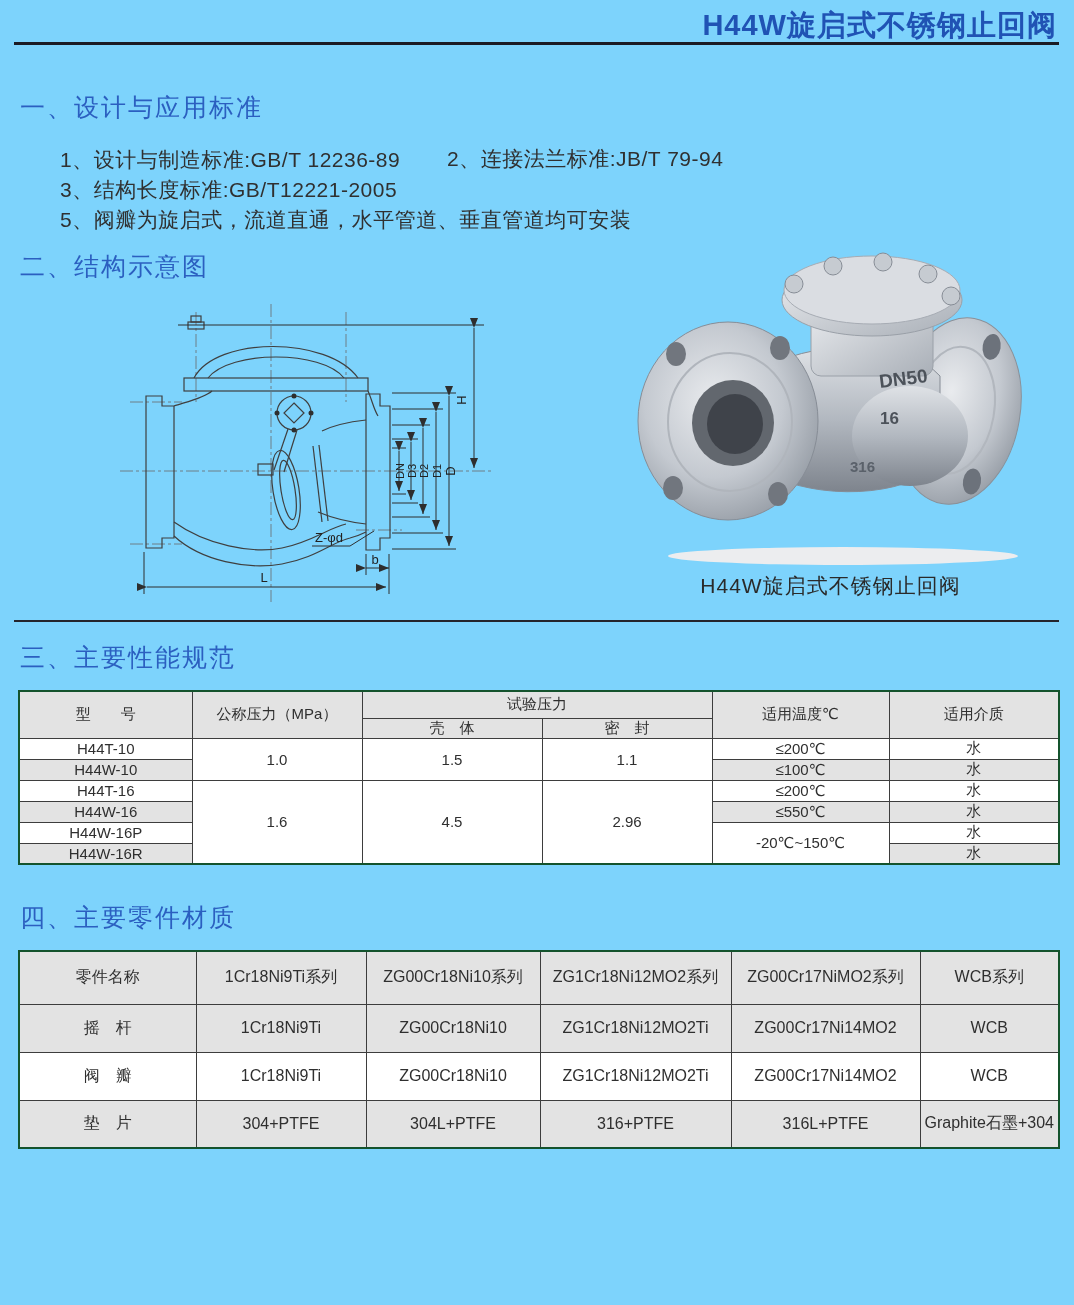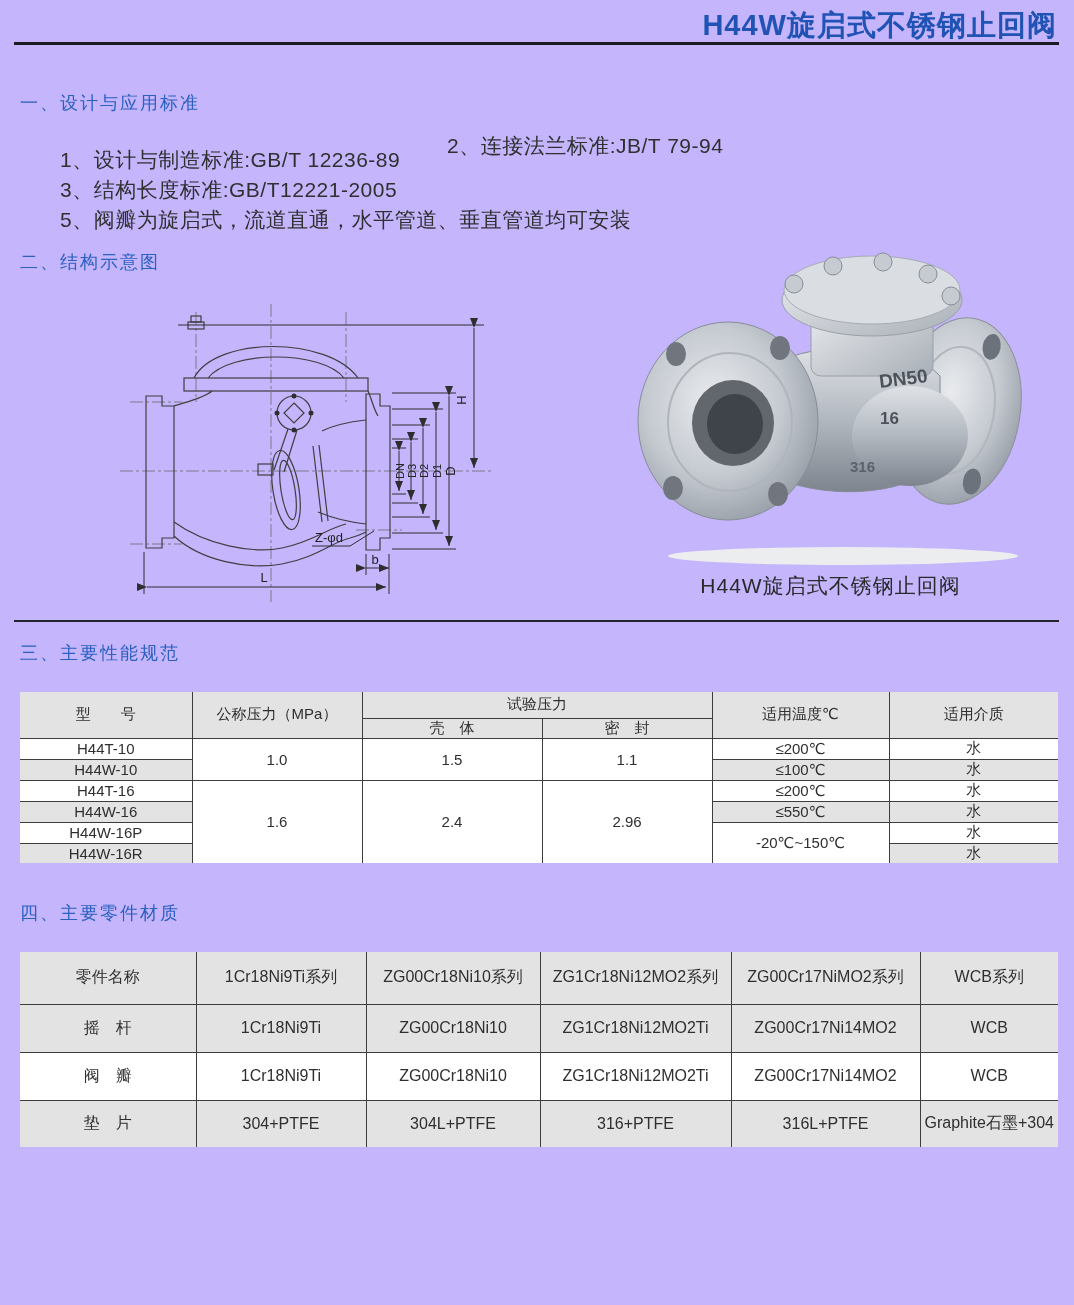--- a/index.html
+++ b/index.html
@@ -1,44 +1,44 @@
 <!DOCTYPE html>
 <html><head>
 <meta charset="utf-8">
 <style>
   * { margin:0; padding:0; box-sizing:border-box; }
   html,body { background:#fff; }
   .page {
     position:relative; width:1074px; height:1305px; margin:0 auto;
-    background:#c4b5fd; overflow:hidden;
+    background:#7dd3fc; overflow:hidden;
     font-family:"Liberation Sans","DejaVu Sans",sans-serif; color:#2c2c2c;
   }
   .doc-title {
     position:absolute; top:6px; right:17px;
     font-size:29px; font-weight:bold; color:#2053b4; letter-spacing:1px;
   }
   .rule-top { position:absolute; left:14px; right:15px; top:42px; height:3px; background:#1b1b24; }
   .rule-mid { position:absolute; left:14px; right:15px; top:620px; height:2px; background:#24242c; }
   .sec-heading {
-    position:absolute; left:20px; font-size:18px; color:#2b5fc0; letter-spacing:2px; font-weight:500;
+    position:absolute; left:20px; font-size:25px; color:#2b5fc0; letter-spacing:2px; font-weight:500;
   }
   .h1 { top:91px; } .h2 { top:250px; } .h3 { top:641px; } .h4 { top:901px; }
   .std-item { position:absolute; font-size:21px; color:#303030; letter-spacing:0.5px; }
   .figure-caption {
     position:absolute; left:628px; top:572px; width:405px; text-align:center;
     font-size:21px; color:#2a2a2a; letter-spacing:1px;
   }
   .drawing-svg { position:absolute; left:116px; top:298px; }
   .photo-svg { position:absolute; left:628px; top:226px; }
   table.tbl {
     position:absolute; left:18px; border-collapse:collapse; table-layout:fixed;
     text-align:center; color:#2f2f2f; background:#fff;
   }
   .tbl td { border:1px solid #3d3d3d; overflow:hidden; padding:0 2px; }
-  table.tbl { border:2px solid #c4b5fd; }
+  table.tbl { border:2px solid #14532d; }
   .perf { top:690px; width:1040px; font-size:15px; }
   .perf td { height:21px; }
   .perf tr.hr1 td { height:27px; }
   .perf tr.hr2 td { height:20px; }
   .mat { top:950px; width:1040px; font-size:16px; }
   .mat td { height:48px;margin-left:24px; }
   .mat tr.hr td { height:53px; }
   .gbg { background:#e3e3e3; }
   .wbg { background:#ffffff; }
   .dim-label { font-size:13px; fill:#222; font-family:"Liberation Sans","DejaVu Sans",sans-serif; }
@@ -47,21 +47,21 @@
 </head>
 <body>
 
 <div class="page">
 
   <div class="doc-title">H44W旋启式不锈钢止回阀</div>
   <div class="rule-top"></div>
 
   <div class="sec-heading h1">一、设计与应用标准</div>
   <span class="std-item" style="left:60px;top:146px;">1、设计与制造标准:GB/T 12236-89</span>
-  <span class="std-item" style="left:447px;top:132px;">2、连接法兰标准:JB/T 79-94</span>
+  <span class="std-item" style="left:447px;top:145px;">2、连接法兰标准:JB/T 79-94</span>
   <span class="std-item" style="left:60px;top:176px;">3、结构长度标准:GB/T12221-2005</span>
   <span class="std-item" style="left:60px;top:206px;">5、阀瓣为旋启式，流道直通，水平管道、垂直管道均可安装</span>
 
   <div class="sec-heading h2">二、结构示意图</div>
 
   <svg class="drawing-svg" width="408" height="312" viewBox="0 0 408 312">
     <defs>
       <marker id="ah" markerWidth="11" markerHeight="8" refX="10" refY="4" orient="auto" markerUnits="userSpaceOnUse">
         <path d="M0,0 L10,4 L0,8 Z" fill="#2e2e2e"></path>
       </marker>
@@ -241,21 +241,21 @@
         <td class="wbg">水</td>
       </tr>
       <tr>
         <td class="gbg">H44W-10</td>
         <td class="gbg">≤100℃</td>
         <td class="gbg">水</td>
       </tr>
       <tr>
         <td class="wbg">H44T-16</td>
         <td rowspan="4" class="wbg">1.6</td>
-        <td rowspan="4" class="wbg">2.4</td>
+        <td rowspan="4" class="wbg">4.5</td>
         <td rowspan="4" class="wbg">2.96</td>
         <td class="wbg">≤200℃</td>
         <td class="wbg">水</td>
       </tr>
       <tr>
         <td class="gbg">H44W-16</td>
         <td class="gbg">≤550℃</td>
         <td class="gbg">水</td>
       </tr>
       <tr>

